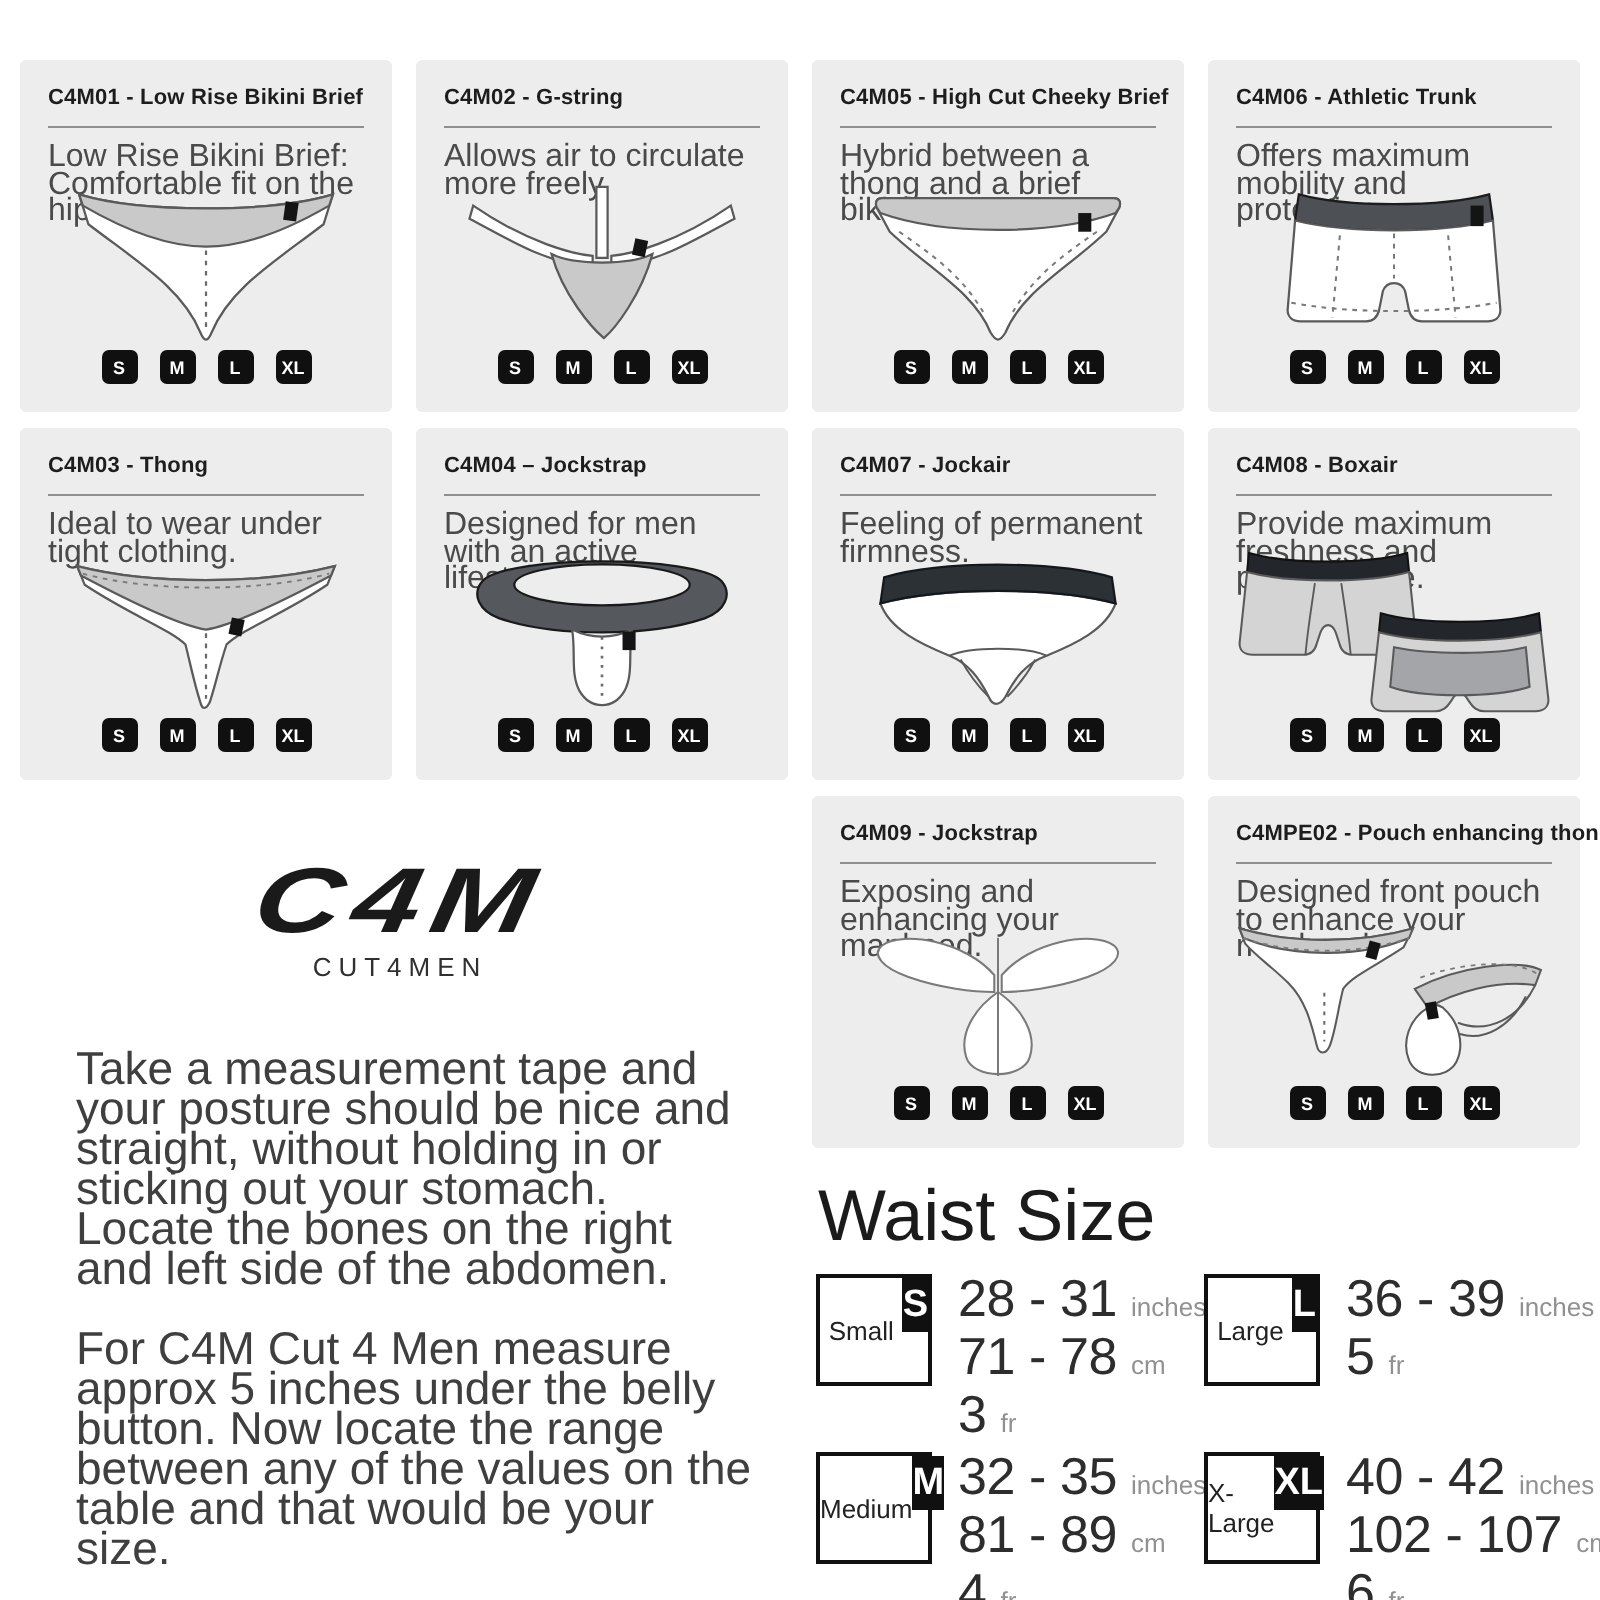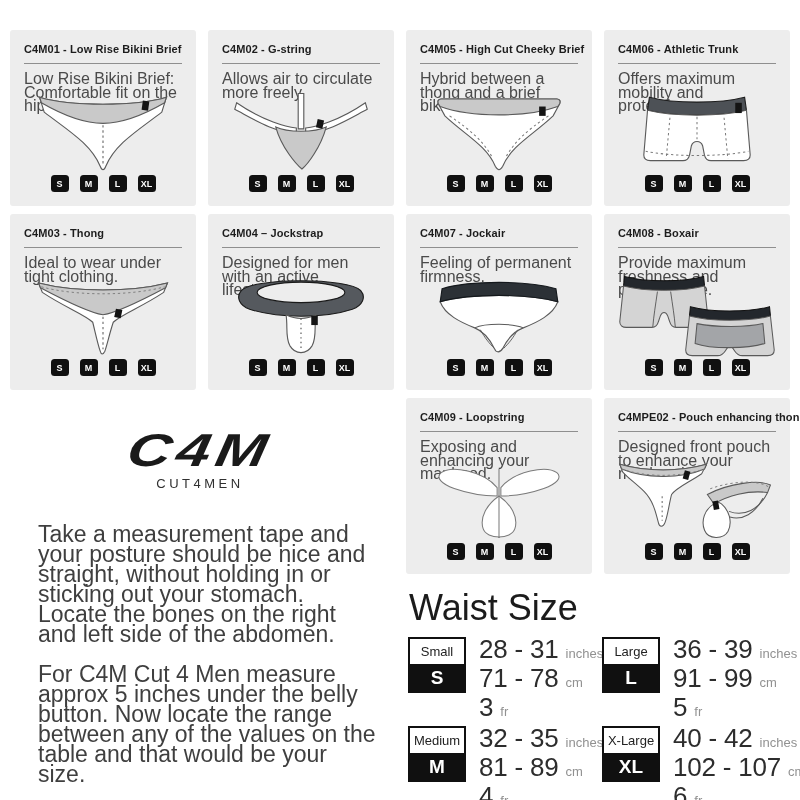--- a/index.html
+++ b/index.html
@@ -47,21 +47,21 @@
     font-size:23px;line-height:20px;color:#3f3f3f;
   }
   .instructions .para + .para{margin-top:20px;}
   
   .waist{position:absolute;left:408px;top:592px;width:386px;}
   .waist-title{font-size:36px;font-weight:400;color:#1b1b1b;line-height:32px;margin:0 0 13px 1px;}
   .waist-grid{display:grid;grid-template-columns:194px 1fr;row-gap:2px;}
   .wentry{display:flex;gap:13px;align-items:flex-start;}
   .size-box{
     width:58px;height:56px;border:2px solid #101010;box-sizing:border-box;
-    display:flex;flex-direction:column;background:#ffffff;flex:none;
+    display:flex;flex-direction:row;background:#ffffff;flex:none;
   }
   .size-box-label{flex:1;display:flex;align-items:center;justify-content:center;font-size:13px;color:#222222;}
   .size-box-abbr{
     height:27px;background:#101010;color:#ffffff;font-weight:bold;font-size:19px;
     display:flex;align-items:center;justify-content:center;
   }
   .wvals{padding-top:0;}
   .wrow{line-height:24px;white-space:nowrap;}
   .wval{font-size:26px;font-weight:300;color:#2d2d2d;letter-spacing:-.2px;}
   .wunit{font-size:13px;color:#919191;margin-left:7px;margin-top:45px;}
@@ -235,21 +235,21 @@
   </div>
   <div class="card-sizes">
     <span class="badge">S</span>
     <span class="badge">M</span>
     <span class="badge">L</span>
     <span class="badge">XL</span>
   </div>
 </div>
 
 <div class="card" style="left:406px;top:398px">
-  <div class="card-title">C4M09 - Loopstring</div>
+  <div class="card-title">C4M09 - Jockstrap</div>
   <div class="card-divider"></div>
   <div class="card-desc">Exposing and enhancing your manhood.</div>
   <div class="card-art">
     <svg width="140" viewBox="0 0 150 94">
       <path d="M75,16 L75,90" stroke="#7a7a7a" stroke-width="1.1" fill="none"></path>
       <path d="M73,36 C58,18 24,12 13,20 C7,25 13,32 27,37 C44,43 62,45 73,45 Z" fill="#ffffff" stroke="#7a7a7a" stroke-width="1.1"></path>
       <path d="M77,36 C92,18 126,12 137,20 C143,25 137,32 123,37 C106,43 88,45 77,45 Z" fill="#ffffff" stroke="#7a7a7a" stroke-width="1.1"></path>
       <path d="M75,45 C62,54 54,68 58,80 C62,92 88,92 92,80 C96,68 88,54 75,45 Z" fill="#ffffff" stroke="#7a7a7a" stroke-width="1.1"></path>
       <path d="M75,45 L75,90" stroke="#7a7a7a" stroke-width="1.1" fill="none"></path>
     </svg>
@@ -315,21 +315,20 @@
       </div>
     </div>
 
     <div class="wentry">
       <div class="size-box">
         <div class="size-box-label">Large</div>
         <div class="size-box-abbr">L</div>
       </div>
       <div class="wvals">
         <div class="wrow"><span class="wval">36 - 39</span><span class="wunit">inches</span></div>
-        <div class="wrow"><span class="wval">91 - 99</span><span class="wunit">cm</span></div>
         <div class="wrow"><span class="wval">5</span><span class="wunit">fr</span></div>
       </div>
     </div>
 
     <div class="wentry">
       <div class="size-box">
         <div class="size-box-label">Medium</div>
         <div class="size-box-abbr">M</div>
       </div>
       <div class="wvals">

